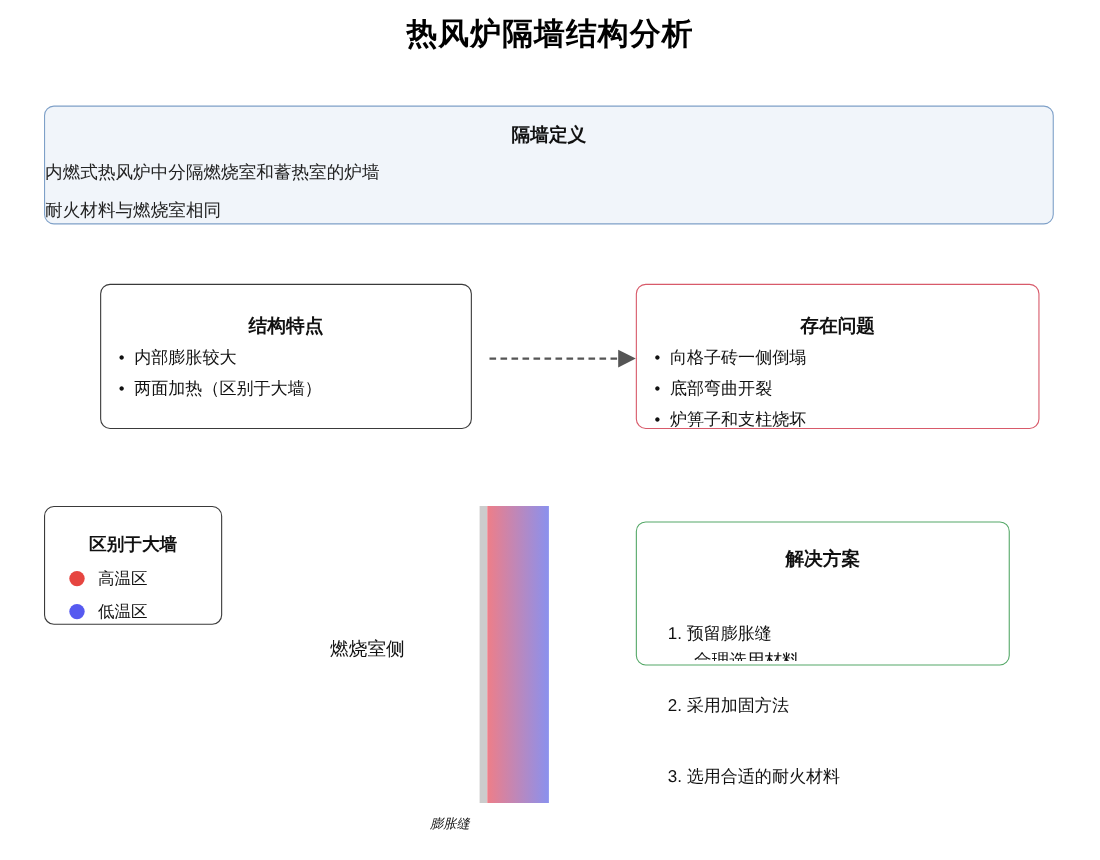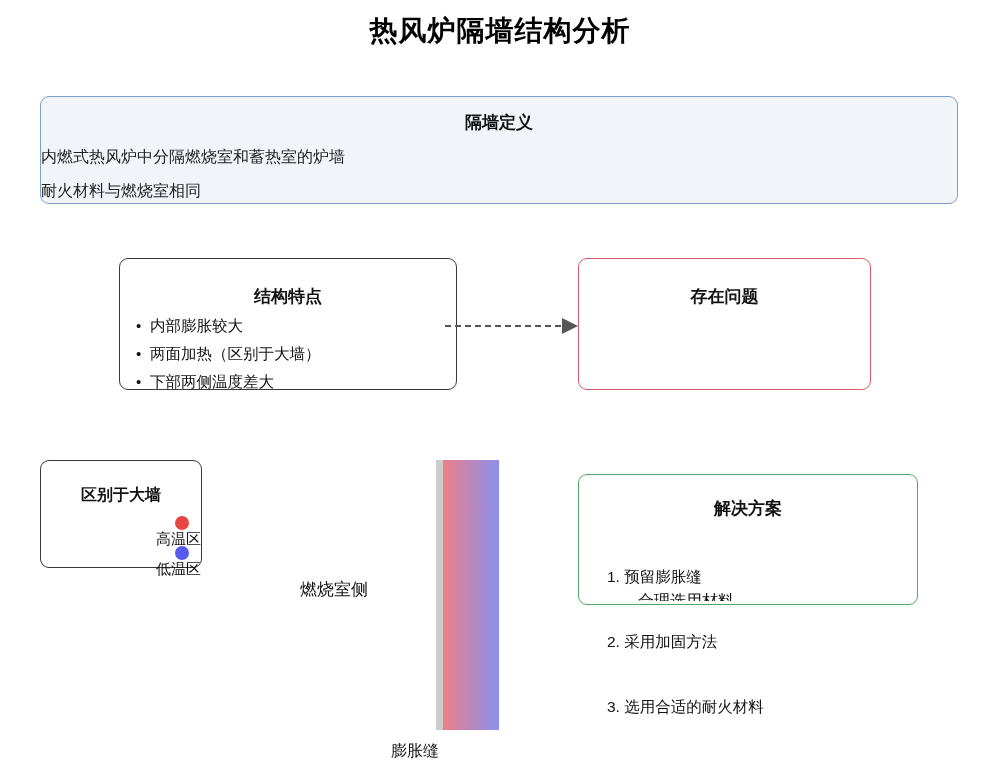--- a/index.html
+++ b/index.html
@@ -23,109 +23,113 @@
   }
   
   .def-box{
     left:40px;top:96px;width:918px;height:108px;
     background:#f1f5fa;border:1.5px solid #7ea0c8;
   }
   .def-box .node-title{margin-top:14px;}
   .def-line{font-size:16px;color:#222;margin-top:13px;}
   
   .feature-box{
-    left:119px;top:258px;width:338px;height:132px;
+    left:91px;top:258px;width:338px;height:132px;
     border:1.6px solid #3a3a3a;
   }
   .feature-box .node-title{margin-top:26px;}
   
   .problem-box{
-    left:578px;top:258px;width:293px;height:132px;
+    left:578px;top:258px;width:367px;height:132px;
     border:1.6px solid #d85a6a;
   }
   .problem-box .node-title{margin-top:26px;}
   
   .solution-box{
     left:578px;top:474px;width:340px;height:131px;
     border:1.6px solid #55a868;
   }
   .solution-box .node-title{margin-top:22px;}
   
   .legend-box{
     left:40px;top:460px;width:162px;height:108px;
     border:1.6px solid #3a3a3a;
   }
   .legend-box .node-title{margin-top:24px;font-size:16px;}
   .legend-row{
-    display:flex;align-items:flex-end;margin:10px 0 0 22px;height:20px;flex-direction:column;
+    display:flex;align-items:center;margin:10px 0 0 22px;height:20px;
   }
   .legend-dot{
     width:14px;height:14px;border-radius:50%;margin-right:12px;flex:0 0 auto;
   }
   .legend-label{font-size:15px;color:#111;}
   
   .blist{margin:9px 0 0 16px;padding:0;list-style:none;}
   .blist li{
     font-size:15.5px;color:#111;margin-bottom:11px;line-height:17px;
     padding-left:14px;position:relative;
   }
   .blist li::before{
     content:"\2022";position:absolute;left:0;top:0;font-size:15px;color:#111;
   }
   .nlist{margin:8px 0 0 28px;padding:0;list-style:none;}
   .nlist li{font-size:15.5px;color:#111;margin-bottom:11px;line-height:17px;margin-top:48px;}
   
   .clipped-frag{
     left:631px;top:593px;width:110px;height:8px;overflow:hidden;
-    font-size:16px;color:#111;line-height:16px;text-align:center;
+    font-size:16px;color:#111;line-height:16px;
   }
   
   .arrow-wrap{left:445px;top:318px;width:133px;height:16px;}
   .arrow-line{
     position:absolute;left:0;top:7px;width:116px;height:0;
     border-top:2px dashed #555;
   }
   .arrow-head{
     position:absolute;right:0;top:0;width:0;height:0;
     border-top:8px solid transparent;border-bottom:8px solid transparent;
     border-left:16px solid #555;
   }
   
   .joint-strip{left:436px;top:460px;width:7px;height:270px;background:#cccccc;}
   .wall-bar{left:443px;top:460px;width:56px;height:270px;}
   .hot-side-label{left:300px;top:578px;font-size:17px;color:#111;}
-  .joint-label{left:391px;top:741px;font-size:16px;color:#111;}
+  .joint-label{left:391px;top:741px;font-size:12px;color:#111;font-style:italic;}
 </style>
 </head>
 <body>
 
 <div class="abs page-title">热风炉隔墙结构分析</div>
 
 <div class="abs node def-box">
   <div class="node-title">隔墙定义</div>
   <div class="def-line">内燃式热风炉中分隔燃烧室和蓄热室的炉墙</div>
   <div class="def-line">耐火材料与燃烧室相同</div>
 </div>
 
 <div class="abs node feature-box">
   <div class="node-title">结构特点</div>
   <ul class="blist">
     <li>内部膨胀较大</li>
     <li>两面加热（区别于大墙）</li>
-    <li>下部两侧温度差大</li>
   </ul>
 </div>
 
 <div class="abs arrow-wrap">
   <div class="arrow-line"></div>
   <div class="arrow-head"></div>
 </div>
 
 <div class="abs node problem-box">
   <div class="node-title">存在问题</div>
+  <ul class="blist">
+    <li>向格子砖一侧倒塌</li>
+    <li>底部弯曲开裂</li>
+    <li>炉箅子和支柱烧坏</li>
+  </ul>
 </div>
 
 <div class="abs node legend-box">
   <div class="node-title">区别于大墙</div>
   <div class="legend-row">
     <span class="legend-dot" style="background-color: rgb(230, 69, 64);"></span>
     <span class="legend-label">高温区</span>
   </div>
   <div class="legend-row">
     <span class="legend-dot" style="background-color: rgb(86, 90, 240);"></span>

